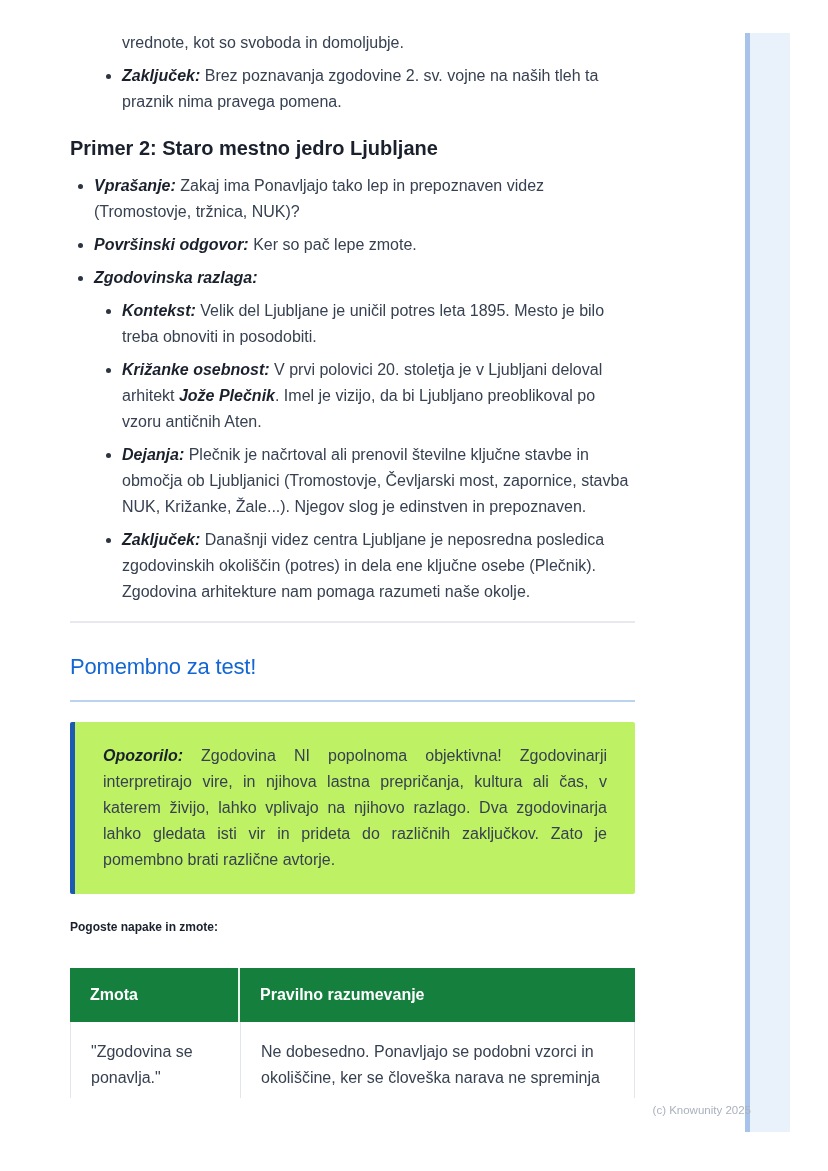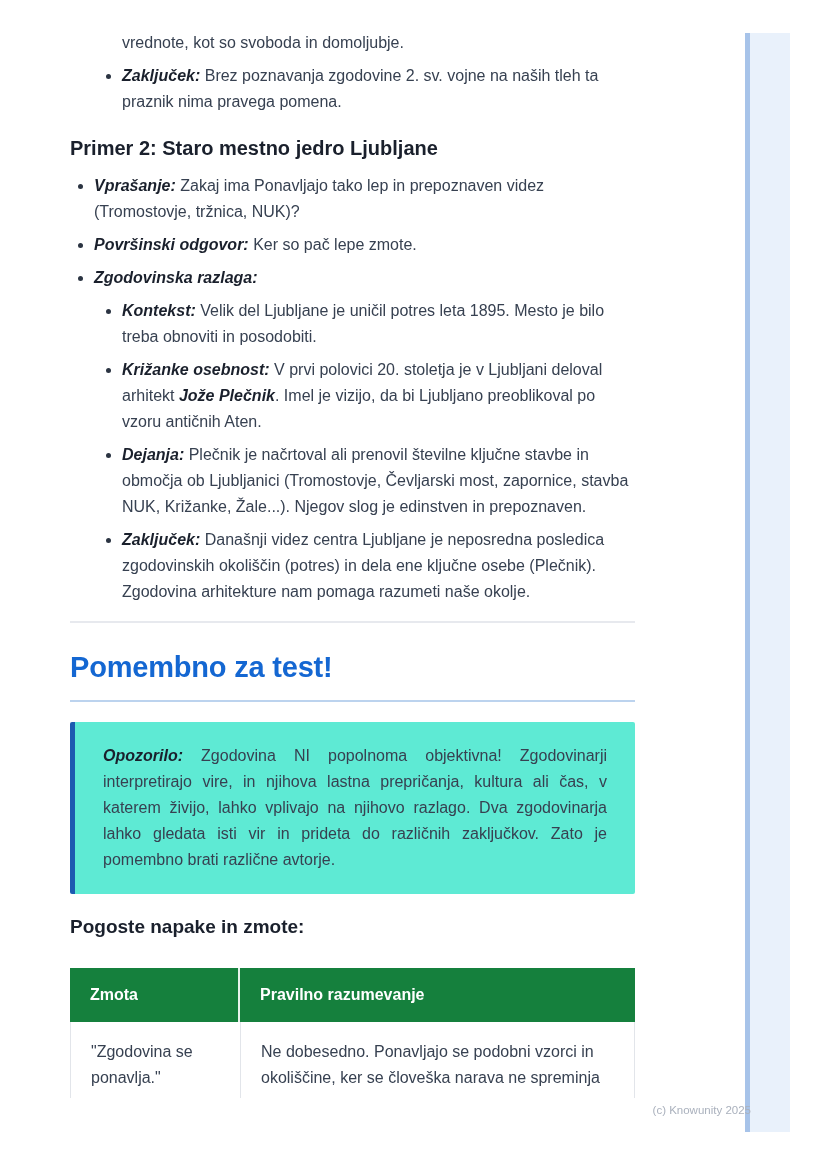--- a/index.html
+++ b/index.html
@@ -39,40 +39,40 @@
   .divider {
     margin-top: 16px;
     border: 0;
     border-top: 2px solid #e7e9ee;
     height: 0;
   }
 
   .section-heading {
     margin: 26px 0 0 0;
     padding-bottom: 15px;
-    font-size: 29px;
+    font-size: 22px;
     line-height: 36px;
-    font-weight: 700;
+    font-weight: 400;
     color: #1467d2;
     border-bottom: 2px solid #bcd3ee;
     letter-spacing: -0.2px;
   }
 
   .callout {
     margin-top: 20px;
-    background: #5eead4;
+    background: #bef264;
     border-left: 5px solid #1d5bb0;
     border-radius: 2px;
     padding: 21px 28px;
     text-align: justify;
   }
 
   .mistakes-heading {
     margin: 20px 0 0 0;
-    font-size: 19px;
+    font-size: 12px;
     font-weight: 700;
     color: #1a202c;
   }
 
   .cmp-table { margin-top: 28px; width: 565px; }
   .cmp-thead {
     display: flex;
     background: #15803d;
     color: #ffffff;
     font-weight: 700;

